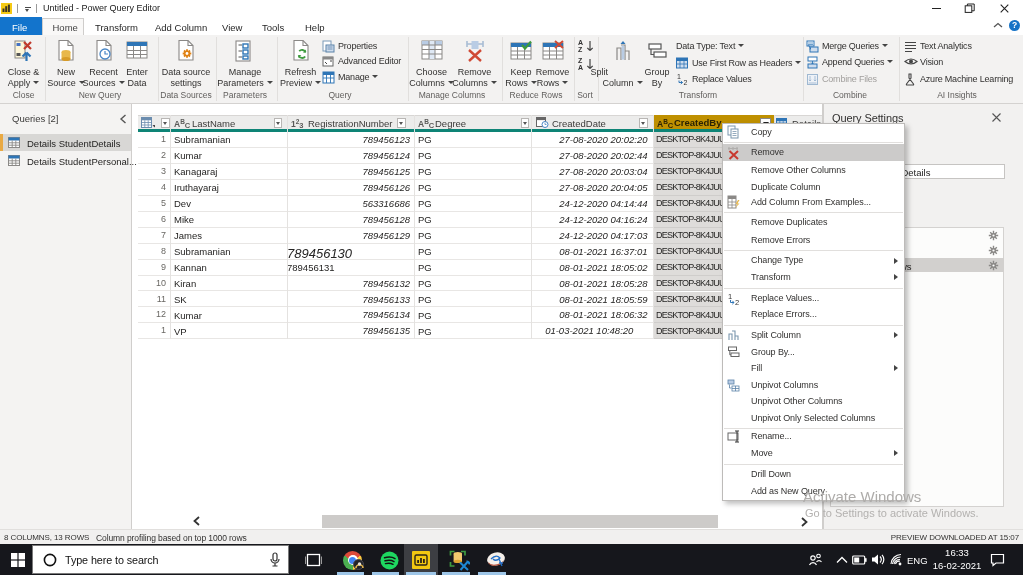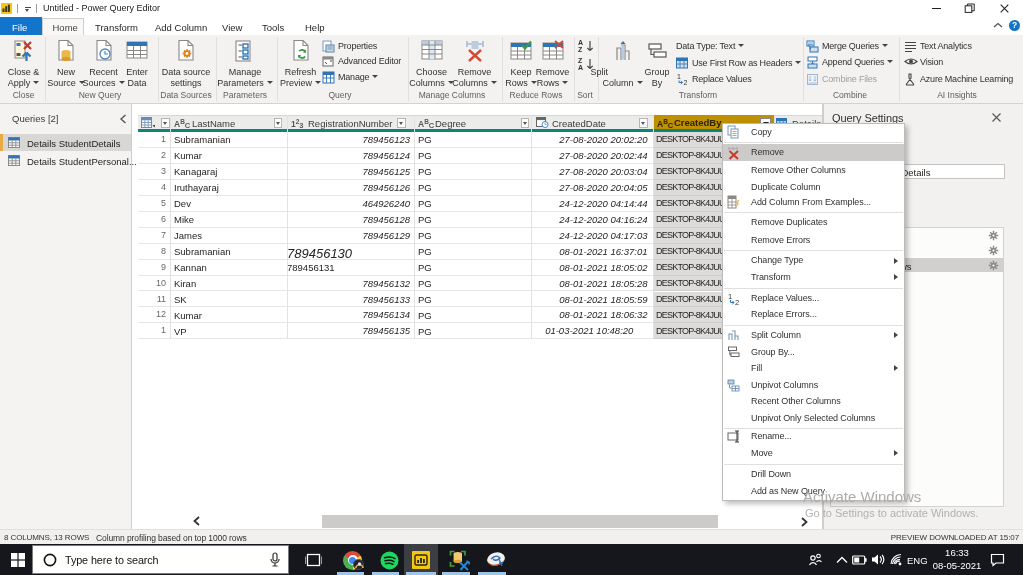--- a/index.html
+++ b/index.html
@@ -397,21 +397,21 @@
     <div class="tx" style="left:174px;top:182.25px;font-size:9.5px;color:#252423">Iruthayaraj</div>
     <div class="tx" style="left:287px;top:181.85px;width:123px;text-align:right;font-size:9.5px;font-style:italic;color:#252423">789456126</div>
     <div class="tx" style="left:418px;top:182.25px;font-size:9.5px;color:#252423">PG</div>
     <div class="tx" style="left:531px;top:181.85px;width:116.5px;text-align:right;font-size:9.5px;font-style:italic;color:#252423">27-08-2020 20:04:05</div>
     <div class="abs" style="left:652.5px;top:179.85px;width:121px;height:15.95px;background:#dedcda;border-bottom:1px solid #cfcdcb;overflow:hidden">
       <div class="tx" style="left:3.5px;top:2.4px;font-size:9px;letter-spacing:-0.75px;color:#252423">DESKTOP-8K4JUU\</div>
     </div>
     <div class="abs" style="left:138px;top:195.80px;width:684px;height:15.95px;border-bottom:1px solid #e8e6e4"></div>
     <div class="tx" style="left:138px;top:197.80px;width:28px;text-align:right;font-size:9px;color:#696763">5</div>
     <div class="tx" style="left:174px;top:198.20px;font-size:9.5px;color:#252423">Dev</div>
-    <div class="tx" style="left:287px;top:197.80px;width:123px;text-align:right;font-size:9.5px;font-style:italic;color:#252423">464926240</div>
+    <div class="tx" style="left:287px;top:197.80px;width:123px;text-align:right;font-size:9.5px;font-style:italic;color:#252423">563316686</div>
     <div class="tx" style="left:418px;top:198.20px;font-size:9.5px;color:#252423">PG</div>
     <div class="tx" style="left:531px;top:197.80px;width:116.5px;text-align:right;font-size:9.5px;font-style:italic;color:#252423">24-12-2020 04:14:44</div>
     <div class="abs" style="left:652.5px;top:195.80px;width:121px;height:15.95px;background:#dedcda;border-bottom:1px solid #cfcdcb;overflow:hidden">
       <div class="tx" style="left:3.5px;top:2.4px;font-size:9px;letter-spacing:-0.75px;color:#252423">DESKTOP-8K4JUU\</div>
     </div>
     <div class="abs" style="left:138px;top:211.75px;width:684px;height:15.95px;border-bottom:1px solid #e8e6e4"></div>
     <div class="tx" style="left:138px;top:213.75px;width:28px;text-align:right;font-size:9px;color:#696763">6</div>
     <div class="tx" style="left:174px;top:214.15px;font-size:9.5px;color:#252423">Mike</div>
     <div class="tx" style="left:287px;top:213.75px;width:123px;text-align:right;font-size:9.5px;font-style:italic;color:#252423">789456128</div>
     <div class="tx" style="left:418px;top:214.15px;font-size:9.5px;color:#252423">PG</div>
@@ -608,21 +608,21 @@
     <div class="tx" style="left:751px;top:363.2px;font-size:9px;letter-spacing:-0.1px;color:#323130">Fill</div>
     <div class="abs" style="left:894px;top:365.3px;width:0;height:0;border-top:3.5px solid transparent;border-bottom:3.5px solid transparent;border-left:4.5px solid #444"></div>
     <div class="tx" style="left:751px;top:379.9px;font-size:9px;letter-spacing:-0.1px;color:#323130">Unpivot Columns</div>
     <div class="abs" style="left:727px;top:378.5px;width:14px;height:14px">
       <svg width="13" height="13" viewBox="0 0 13 13">
         <rect x="1" y="1" width="6" height="4" fill="#b9cce4" stroke="#5b82a8" stroke-width="0.8"></rect>
         <rect x="5" y="7" width="7" height="5" fill="#fff" stroke="#5b82a8" stroke-width="0.8"></rect>
         <path d="M5 9.5 H12 M8.5 7 V12 M2.5 5.5 V9 H4.5" stroke="#5b82a8" stroke-width="0.8" fill="none"></path>
       </svg>
     </div>
-    <div class="tx" style="left:751px;top:395.9px;font-size:9px;letter-spacing:-0.1px;color:#323130">Recent Other Columns</div>
+    <div class="tx" style="left:751px;top:395.9px;font-size:9px;letter-spacing:-0.1px;color:#323130">Unpivot Other Columns</div>
     <div class="tx" style="left:751px;top:412.6px;font-size:9px;letter-spacing:-0.1px;color:#323130">Unpivot Only Selected Columns</div>
     <div class="abs" style="left:724px;top:427.5px;width:179px;height:1px;background:#e1dfdd"></div>
     <div class="tx" style="left:751px;top:431.4px;font-size:9px;letter-spacing:-0.1px;color:#323130">Rename...</div>
     <div class="abs" style="left:727px;top:430.0px;width:14px;height:14px">
       <svg width="14" height="13" viewBox="0 0 14 13">
         <rect x="1" y="3" width="10" height="7" fill="#fff" stroke="#666" stroke-width="1"></rect>
         <path d="M8 1 H12 M10 1 V12 M8 12 H12" stroke="#333" stroke-width="1"></path>
       </svg>
     </div>
     <div class="tx" style="left:751px;top:448.1px;font-size:9px;letter-spacing:-0.1px;color:#323130">Move</div>
@@ -709,16 +709,16 @@
 <svg class="abs" style="left:871px;top:553px" width="15" height="13" viewBox="0 0 15 13">
       <path d="M1 4.5 H3.5 L7 1.5 V11.5 L3.5 8.5 H1 Z" fill="#fff"></path>
       <path d="M9 3.5 a4.5 4.5 0 0 1 0 6 M11 1.8 a7 7 0 0 1 0 9.4" fill="none" stroke="#fff" stroke-width="1.2"></path>
     </svg>
 <svg class="abs" style="left:889px;top:553px" width="14" height="13" viewBox="0 0 14 13">
       <path d="M2 11 a10 10 0 0 1 10-9.5 M3.5 11 a8 8 0 0 1 8-7 M5 11 a6 6 0 0 1 6-4.5 M6.5 11 a4 4 0 0 1 4.5-2.8" fill="none" stroke="#fff" stroke-width="1.1"></path>
       <circle cx="11" cy="11" r="1.4" fill="#fff"></circle>
     </svg>
 <div class="tx" style="left:907px;top:555px;font-size:9.5px;color:#fff">ENG</div>
 <div class="tx" style="left:936px;top:546.5px;width:42px;text-align:center;font-size:9.5px;color:#fff">16:33</div>
-<div class="tx" style="left:930px;top:559.5px;width:54px;text-align:center;font-size:9.5px;color:#fff">08-05-2021</div>
+<div class="tx" style="left:930px;top:559.5px;width:54px;text-align:center;font-size:9.5px;color:#fff">16-02-2021</div>
 <svg class="abs" style="left:990px;top:553px" width="15" height="14" viewBox="0 0 15 14">
       <path d="M1.5 1.5 H13.5 V10 H6 L3 12.5 V10 H1.5 Z" fill="none" stroke="#fff" stroke-width="1.2"></path>
     </svg>
   </div>
 </body></html>

